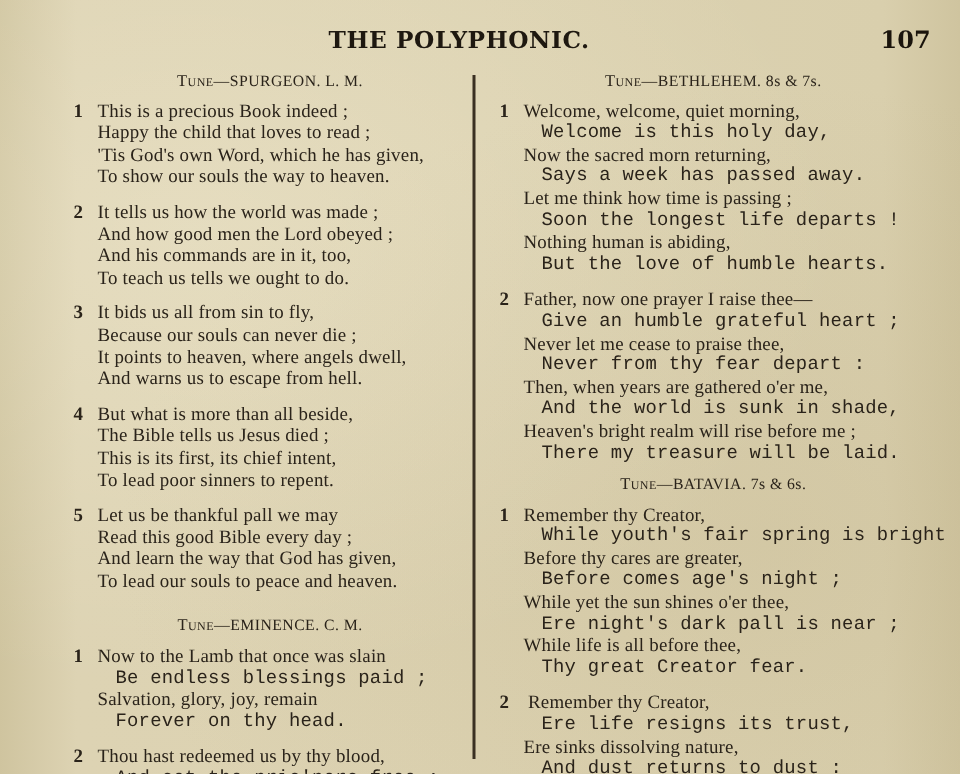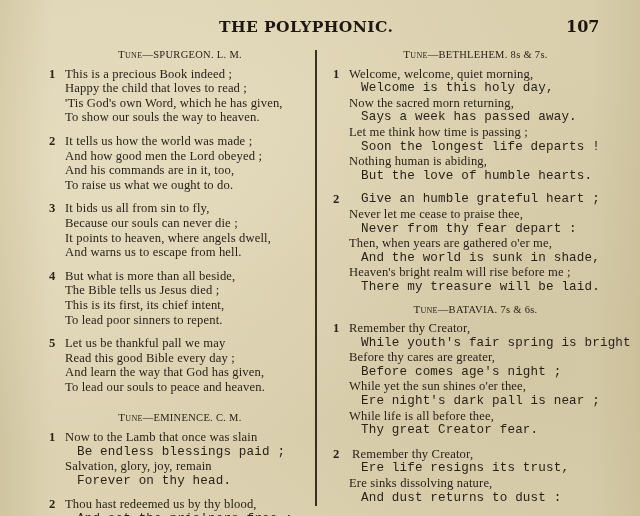--- a/index.html
+++ b/index.html
@@ -36,21 +36,21 @@
       left: 219px;
       top: 0;
       font-family: "DejaVu Serif", serif;
       font-size: 15.5px;
       font-weight: bold;
       letter-spacing: 0.4px;
       color: #1e1810;
     }
     .page-number {
       position: absolute;
-      left: 566px;
+      left: 587px;
       top: 0;
       font-family: "DejaVu Serif", serif;
       font-size: 16px;
       font-weight: bold;
       color: #1a140c;
       text-align: center;
     }
     .column {
       position: absolute;
       top: 47px;
@@ -128,21 +128,21 @@
         <span class="line">Happy the child that loves to read ;</span>
         <span class="line">'Tis God's own Word, which he has given,</span>
         <span class="line">To show our souls the way to heaven.</span>
       </div>
 
       <div class="stanza">
         <span class="stanza-number">2</span>
         <span class="line">It tells us how the world was made ;</span>
         <span class="line">And how good men the Lord obeyed ;</span>
         <span class="line">And his commands are in it, too,</span>
-        <span class="line">To raise us what we ought to do.</span>
+        <span class="line">To teach us tells we ought to do.</span>
       </div>
 
       <div class="stanza">
         <span class="stanza-number">3</span>
         <span class="line">It bids us all from sin to fly,</span>
         <span class="line">Because our souls can never die ;</span>
         <span class="line">It points to heaven, where angels dwell,</span>
         <span class="line">And warns us to escape from hell.</span>
       </div>
 
@@ -195,20 +195,21 @@
         <span class="line">Now the sacred morn returning,</span>
         <span class="line indent">Says a week has passed away.</span>
         <span class="line">Let me think how time is passing ;</span>
         <span class="line indent">Soon the longest life departs !</span>
         <span class="line">Nothing human is abiding,</span>
         <span class="line indent">But the love of humble hearts.</span>
       </div>
 
       <div class="stanza">
         <span class="stanza-number">2</span>
+        <span class="line">Father, now one prayer I raise thee—</span>
         <span class="line indent">Give an humble grateful heart ;</span>
         <span class="line">Never let me cease to praise thee,</span>
         <span class="line indent">Never from thy fear depart :</span>
         <span class="line">Then, when years are gathered o'er me,</span>
         <span class="line indent">And the world is sunk in shade,</span>
         <span class="line">Heaven's bright realm will rise before me ;</span>
         <span class="line indent">There my treasure will be laid.</span>
       </div>
     </div>
 

